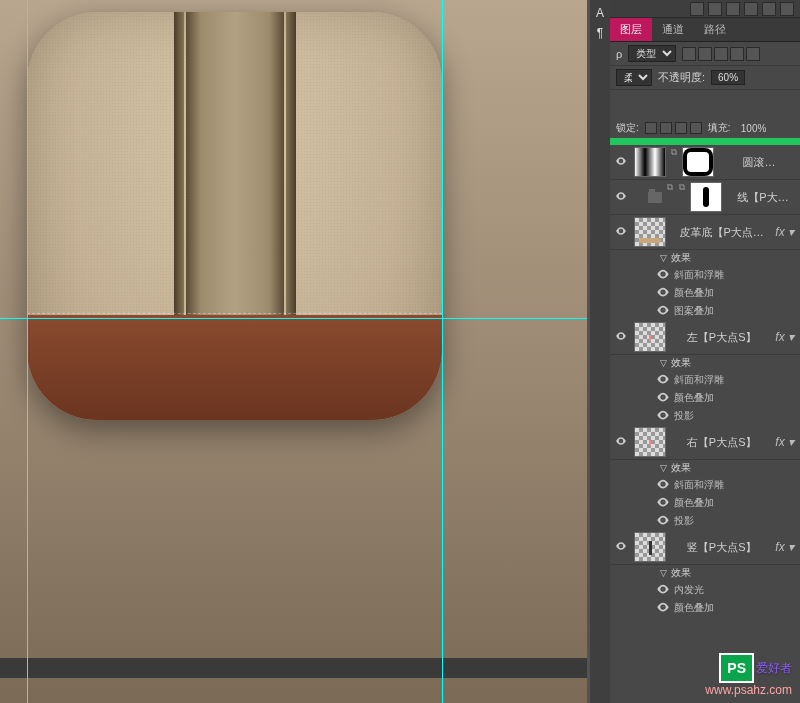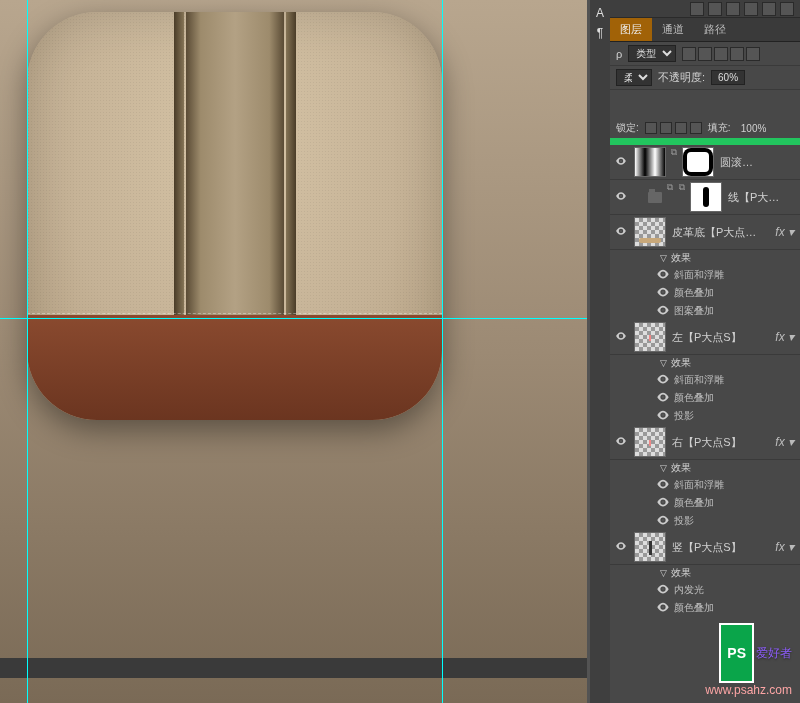--- a/index.html
+++ b/index.html
@@ -27,21 +27,21 @@
 .tool-strip { position: absolute; left: 590px; top: 0; width: 20px; height: 703px; background: #3f3f3f; display: flex; flex-direction: column; align-items: center; gap: 6px; padding-top: 6px; color: #ddd; font-size: 12px; }
 .tool-strip span { cursor: default; }
 
 .right-panel { position: absolute; right: 0; top: 0; width: 190px; height: 703px; background: #484848; color: #d0d0d0; font-size: 11px; display: flex; flex-direction: column; }
 
 .adjust-bar { height: 18px; background: #3e3e3e; border-bottom: 1px solid #2a2a2a; display: flex; justify-content: flex-end; gap: 4px; padding: 2px 6px; }
 .adjust-bar i { width: 14px; height: 14px; background: #555; border: 1px solid #2a2a2a; }
 
 .tabs { display: flex; background: #3a3a3a; border-bottom: 1px solid #222; }
 .tab { padding: 4px 10px; font-size: 11px; color: #bbb; cursor: pointer; }
-.tab.active { background: #a16207; color: #eee; }
+.tab.active { background: #be185d; color: #eee; }
 
 .row { display: flex; align-items: center; gap: 6px; padding: 3px 6px; border-bottom: 1px solid #3a3a3a; }
 .row select, .row .val { background: #333; border: 1px solid #222; color: #ddd; font-size: 10px; padding: 1px 3px; }
 .row .mini-icons { display: flex; gap: 2px; }
 .row .mini-icons i { width: 14px; height: 14px; background: #555; border: 1px solid #2a2a2a; }
 .lbl { white-space: nowrap; }
 .val { width: 34px; text-align: center; }
 
 .lock-row { display: flex; align-items: center; gap: 6px; padding: 3px 6px; border-bottom: 7px solid #22c55e; font-size: 10px; margin-top: 28px; }
 .lock-row .icons { display: flex; gap: 3px; }
@@ -53,32 +53,32 @@
 .layer-row .vis svg { width: 12px; height: 12px; }
 .thumb { width: 32px; height: 30px; background: #222; border: 1px solid #666; position: relative; flex-shrink: 0; }
 .thumb.link { width: 8px; border: none; background: none; font-size: 9px; color: #999; text-align: center; }
 .checker { background-image: linear-gradient(45deg,#999 25%,transparent 25%),linear-gradient(-45deg,#999 25%,transparent 25%),linear-gradient(45deg,transparent 75%,#999 75%),linear-gradient(-45deg,transparent 75%,#999 75%); background-size: 8px 8px; background-position: 0 0,0 4px,4px -4px,-4px 0; background-color: #ddd; }
 .mask-thumb { background: #fff; }
 .mask-thumb::after { content: ''; position: absolute; inset: 6px; background: #000; border-radius: 4px; }
 .mask-thumb.white-sq::after { background: #fff; inset: 4px 4px; border-radius: 4px; box-shadow: 0 0 0 4px #000; }
 .grad { background: linear-gradient(90deg,#fff,#000,#fff,#000); }
 .stripe { background: #fff; }
 .stripe::after { content:''; position:absolute; left:12px; top:4px; bottom:4px; width:6px; background:#000; }
-.lname { flex: 1; font-size: 11px; white-space: nowrap; overflow: hidden; text-overflow: ellipsis; padding-left: 2px; }
+.lname { flex: 1; font-size: 11px; white-space: nowrap; overflow: hidden; text-overflow: ellipsis; padding-left: 2px; text-align: center; }
 .fx { font-size: 12px; color: #bbb; font-style: italic; padding-right: 4px; }
 .fx-tree { padding-left: 46px; }
 .fx-item { display: flex; align-items: center; gap: 4px; font-size: 10px; padding: 1px 0; }
 .fx-item .vis { width: 14px; text-align: center; }
 .fx-item .dot { opacity: .85; }
 .fx-header { display: flex; align-items: center; gap: 4px; font-size: 10px; padding: 1px 0; }
 .fx-header .caret { font-size: 9px; }
 .folder-icon { width: 14px; height: 11px; background: #666; border-radius: 1px; display: inline-block; position: relative; }
 .folder-icon::before { content:''; position:absolute; top:-3px; left:1px; width:6px; height:3px; background:#666; }
 .watermark { position: absolute; bottom: 6px; right: 8px; display: flex; flex-direction: column; align-items: flex-end; z-index: 50; }
-.wm-logo { background: #0aa54a; color: #fff; font-weight: bold; font-size: 14px; padding: 20px 6px; border: 2px solid #fff; }
+.wm-logo { background: #0aa54a; color: #fff; font-weight: bold; font-size: 14px; padding: 5px 6px; border: 2px solid #fff; }
 .wm-text { color: #8b5cf6; font-size: 12px; text-shadow: 0 1px 2px rgba(0,0,0,.5); }
 .wm-url { color: #fca5a5; font-size: 12px; }
 
 .thumb .tv { position:absolute; }
 .tv-pink { left:14px; top:12px; width:2px; height:6px; background:#e88; }
 .tv-bar { left:4px; top:20px; width:22px; height:5px; background:#c8a87a; border-radius:2px; }
 .tv-stripe { left:14px; top:8px; width:3px; height:14px; background:#333; }
 
 .layers::-webkit-scrollbar { width: 10px; }
 </style>

